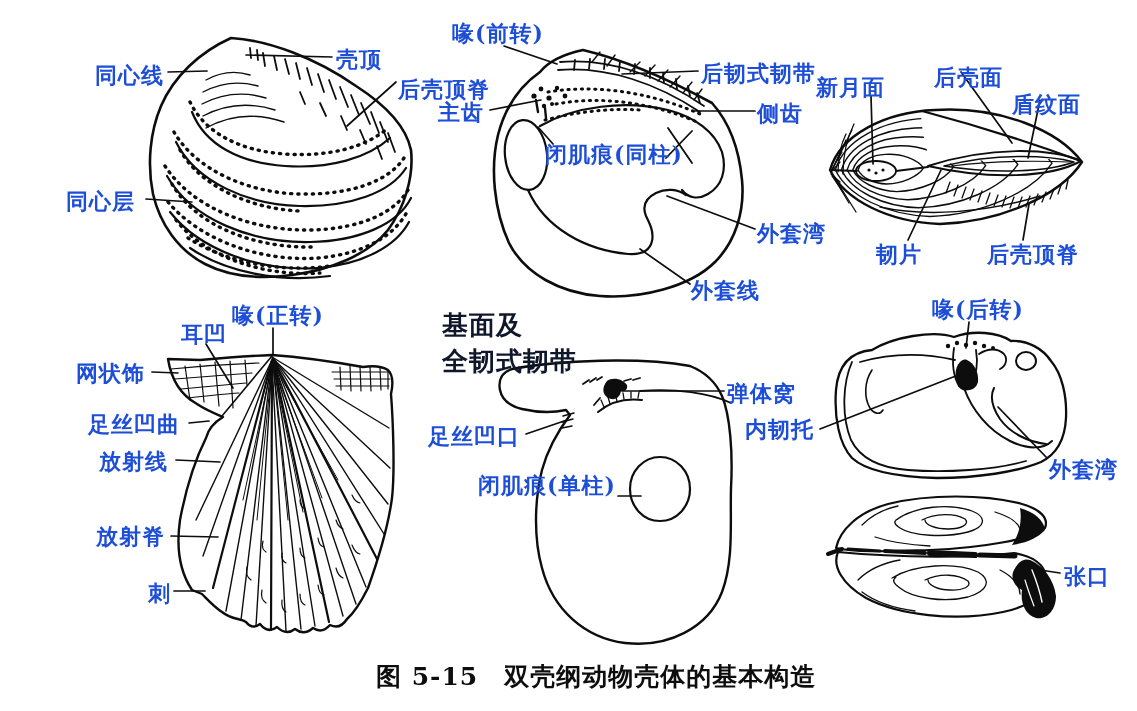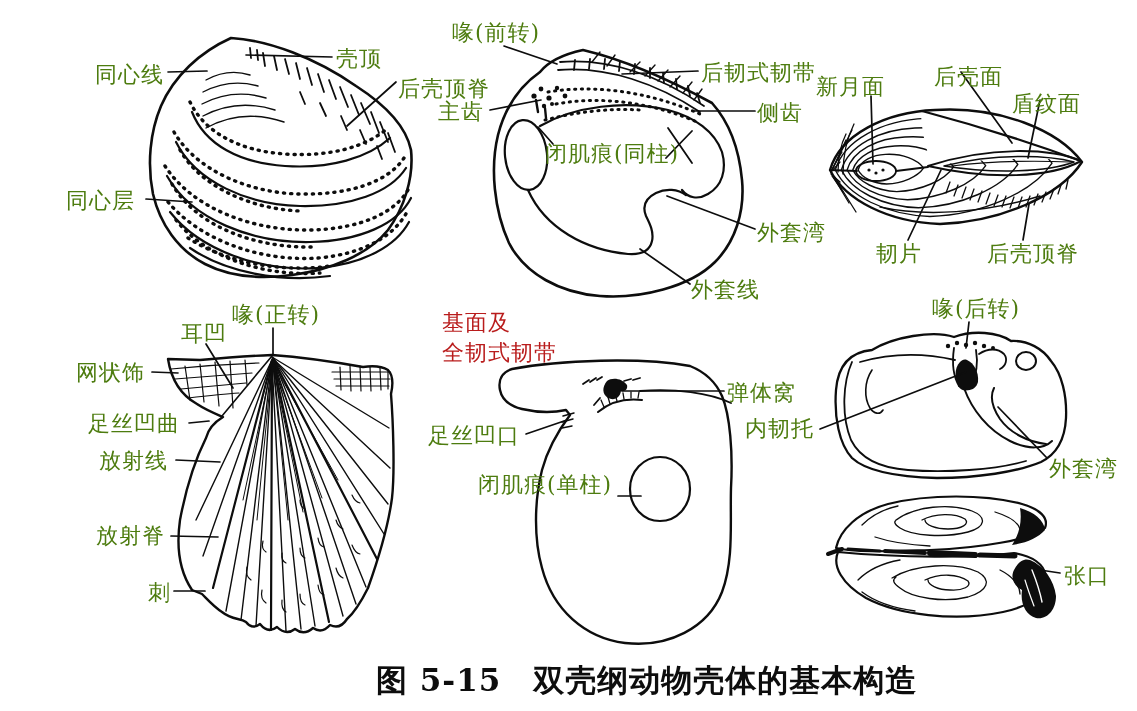--- a/index.html
+++ b/index.html
@@ -2,29 +2,29 @@
 <html><head>
 <meta charset="utf-8">
 <style>
   html,body{margin:0;padding:0;background:#ffffff;}
   .stage{
     position:relative;width:1137px;height:711px;background:#ffffff;
     font-family:"DejaVu Serif","DejaVu Sans",serif;color:#0d0d0d;overflow:hidden;
   }
   .art{position:absolute;left:0;top:0;width:1137px;height:711px;}
   .lbl{
-    position:absolute;font-size:22px;font-weight:400;letter-spacing:1px;
-    line-height:1.2;white-space:nowrap;color:#4d7c0f;
+    position:absolute;font-size:22px;font-weight:700;letter-spacing:1px;
+    line-height:1.2;white-space:nowrap;color:#1d4ed8;
   }
   .lbl2{
-    position:absolute;font-size:22px;font-weight:400;letter-spacing:1px;
-    line-height:1.38;white-space:nowrap;color:#b91c1c;
+    position:absolute;font-size:26px;font-weight:700;letter-spacing:1px;
+    line-height:1.38;white-space:nowrap;color:#0f172a;
   }
   .caption{
-    position:absolute;left:376px;top:660px;font-size:31px;font-weight:700;
+    position:absolute;left:376px;top:660px;font-size:25px;font-weight:700;
     letter-spacing:1px;white-space:nowrap;color:#0d0d0d;
   }
   svg *{vector-effect:none;}
 </style>
 </head>
 <body>
 
 <div class="stage">
 
 <svg class="art" viewBox="0 0 1137 711" fill="none" stroke="#0d0d0d" stroke-linecap="round" stroke-linejoin="round">

